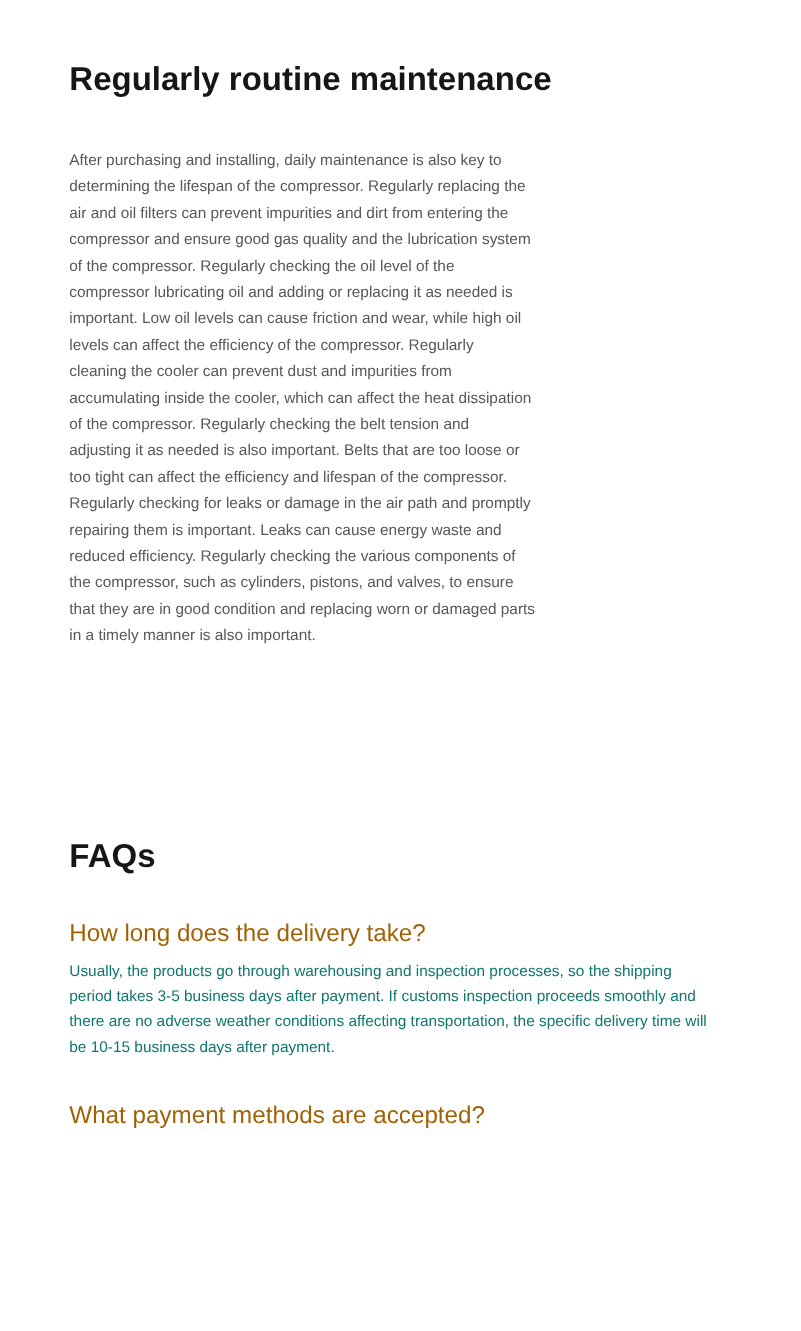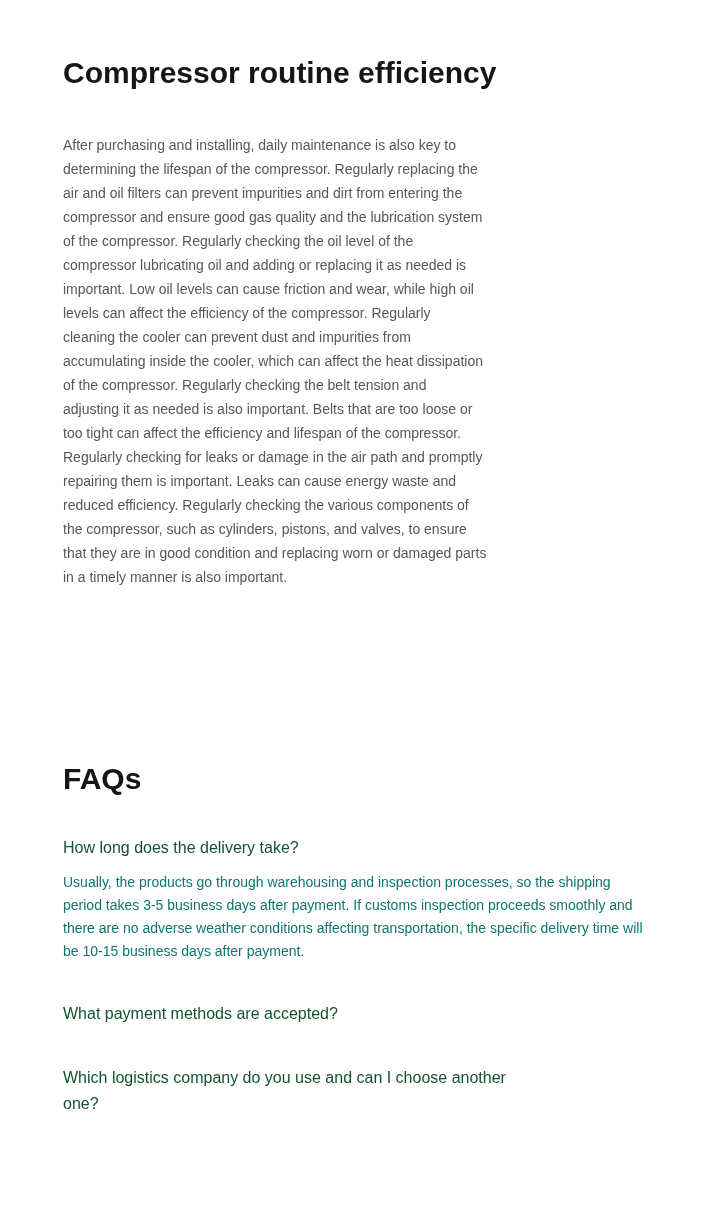--- a/index.html
+++ b/index.html
@@ -38,42 +38,42 @@
   .faq-title {
     margin: 172px 0 0 0;
     font-size: 30px;
     line-height: 36px;
     font-weight: 700;
     color: #161616;
   }
   .faq-item { margin: 0; }
   .faq-question {
     margin: 38px 0 0 0;
-    font-size: 16px;
+    font-size: 22px;
     line-height: 26px;
     font-weight: 400;
-    color: #14532d;
+    color: #a16207;
     white-space: pre-line;
     max-width: 600px;
   }
   .faq-answer {
     margin: 10px 0 0 0;
     max-width: 621px;
     font-size: 14px;
     line-height: 23px;
     color: #0f766e;
     white-space: pre-line;
   }
 </style>
 </head>
 <body>
 
 <div class="page">
 
-  <h1 class="article-title">Compressor routine efficiency</h1>
+  <h1 class="article-title">Regularly routine maintenance</h1>
 
   <p class="article-body">After purchasing and installing, daily maintenance is also key to
 determining the lifespan of the compressor. Regularly replacing the
 air and oil filters can prevent impurities and dirt from entering the
 compressor and ensure good gas quality and the lubrication system
 of the compressor. Regularly checking the oil level of the
 compressor lubricating oil and adding or replacing it as needed is
 important. Low oil levels can cause friction and wear, while high oil
 levels can affect the efficiency of the compressor. Regularly
 cleaning the cooler can prevent dust and impurities from
@@ -98,19 +98,17 @@
 period takes 3-5 business days after payment. If customs inspection proceeds smoothly and
 there are no adverse weather conditions affecting transportation, the specific delivery time will
 be 10-15 business days after payment.</p>
     </div>
 
     <div class="faq-item">
       <h3 class="faq-question">What payment methods are accepted?</h3>
     </div>
 
     <div class="faq-item">
-      <h3 class="faq-question">Which logistics company do you use and can I choose another
-one?</h3>
     </div>
 
   </section>
 
 </div>
 
 </body></html>

